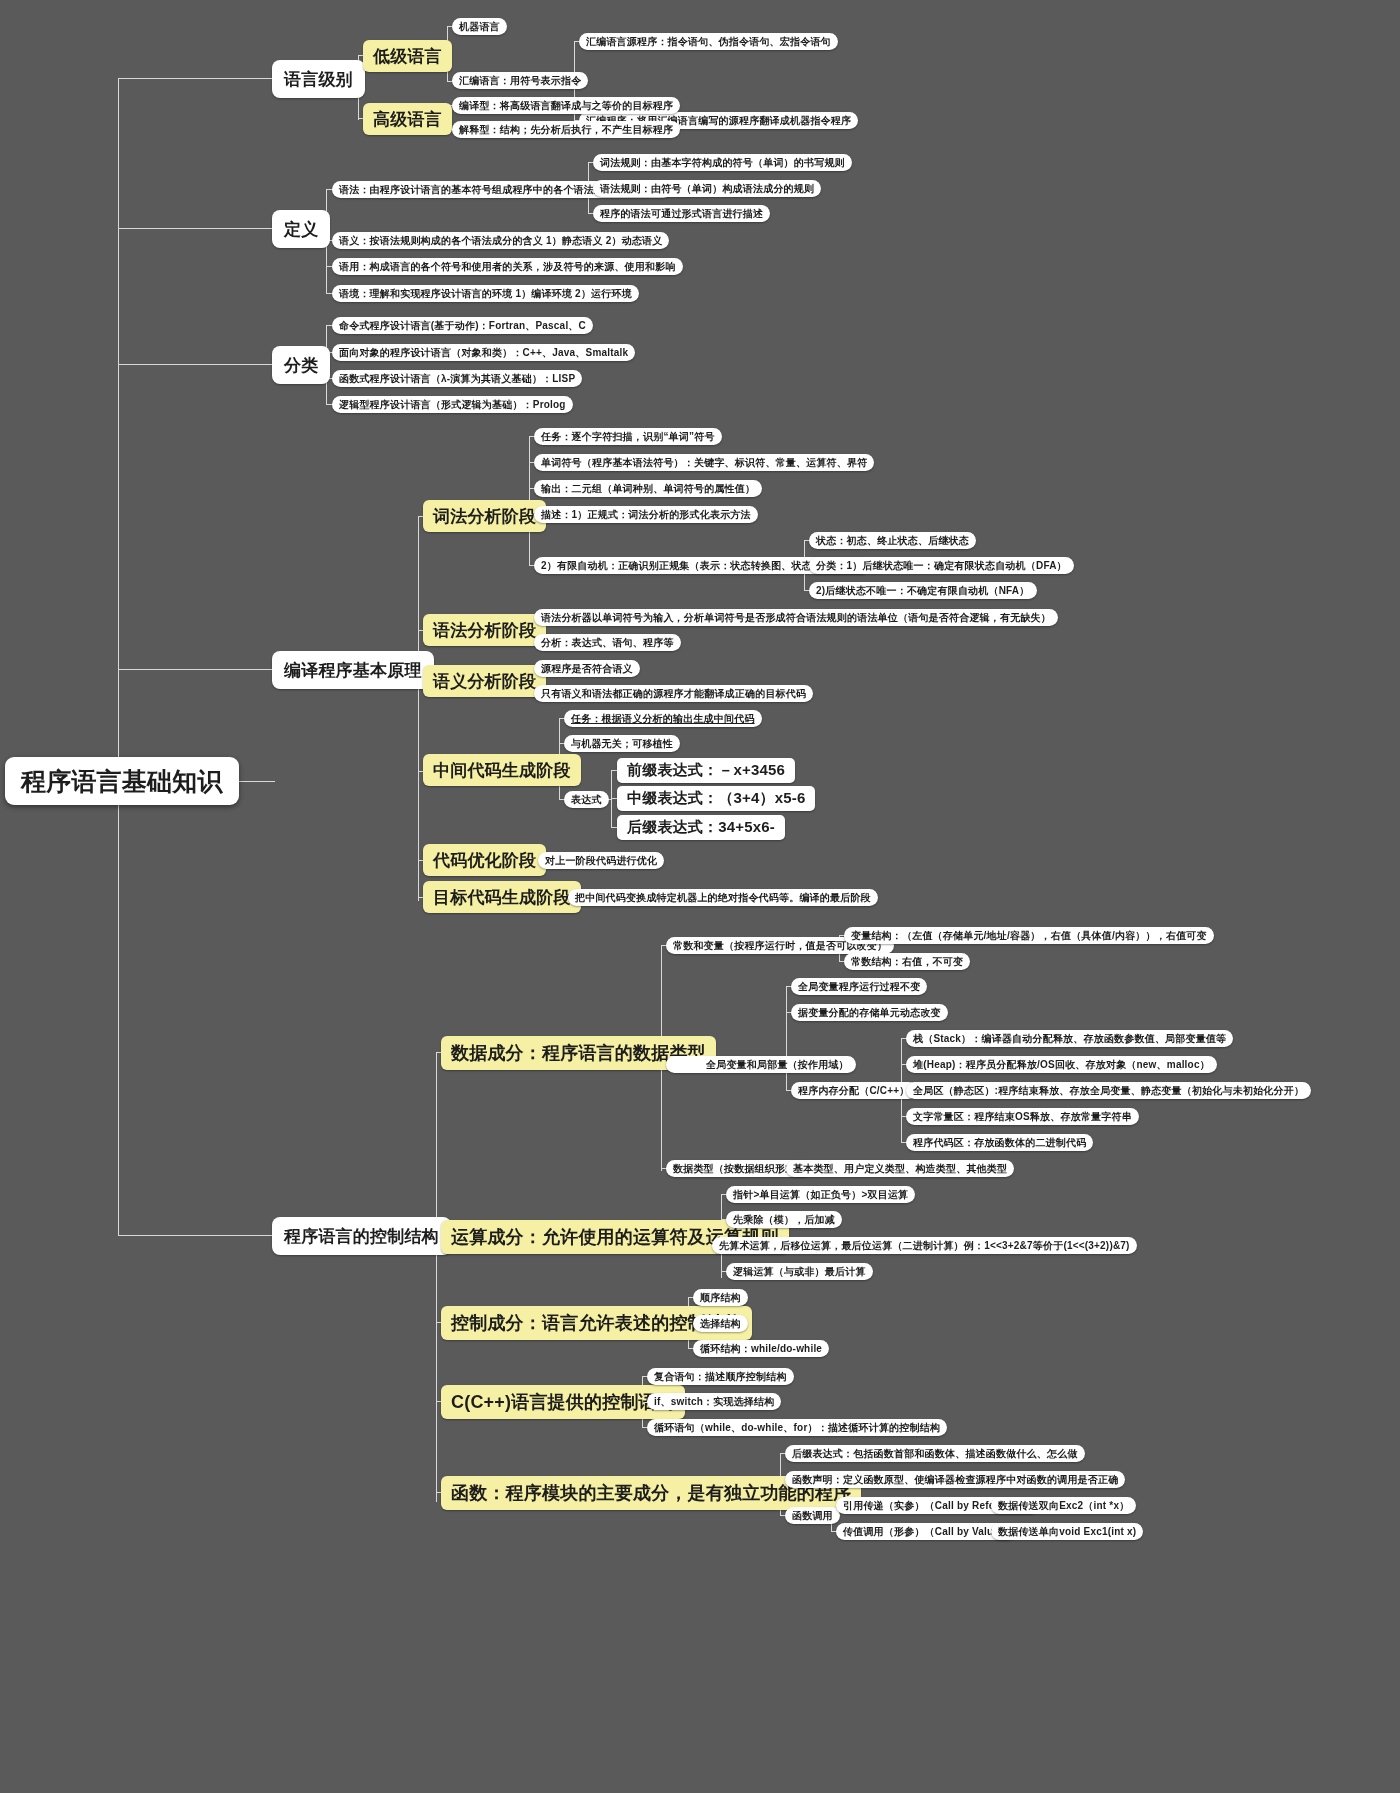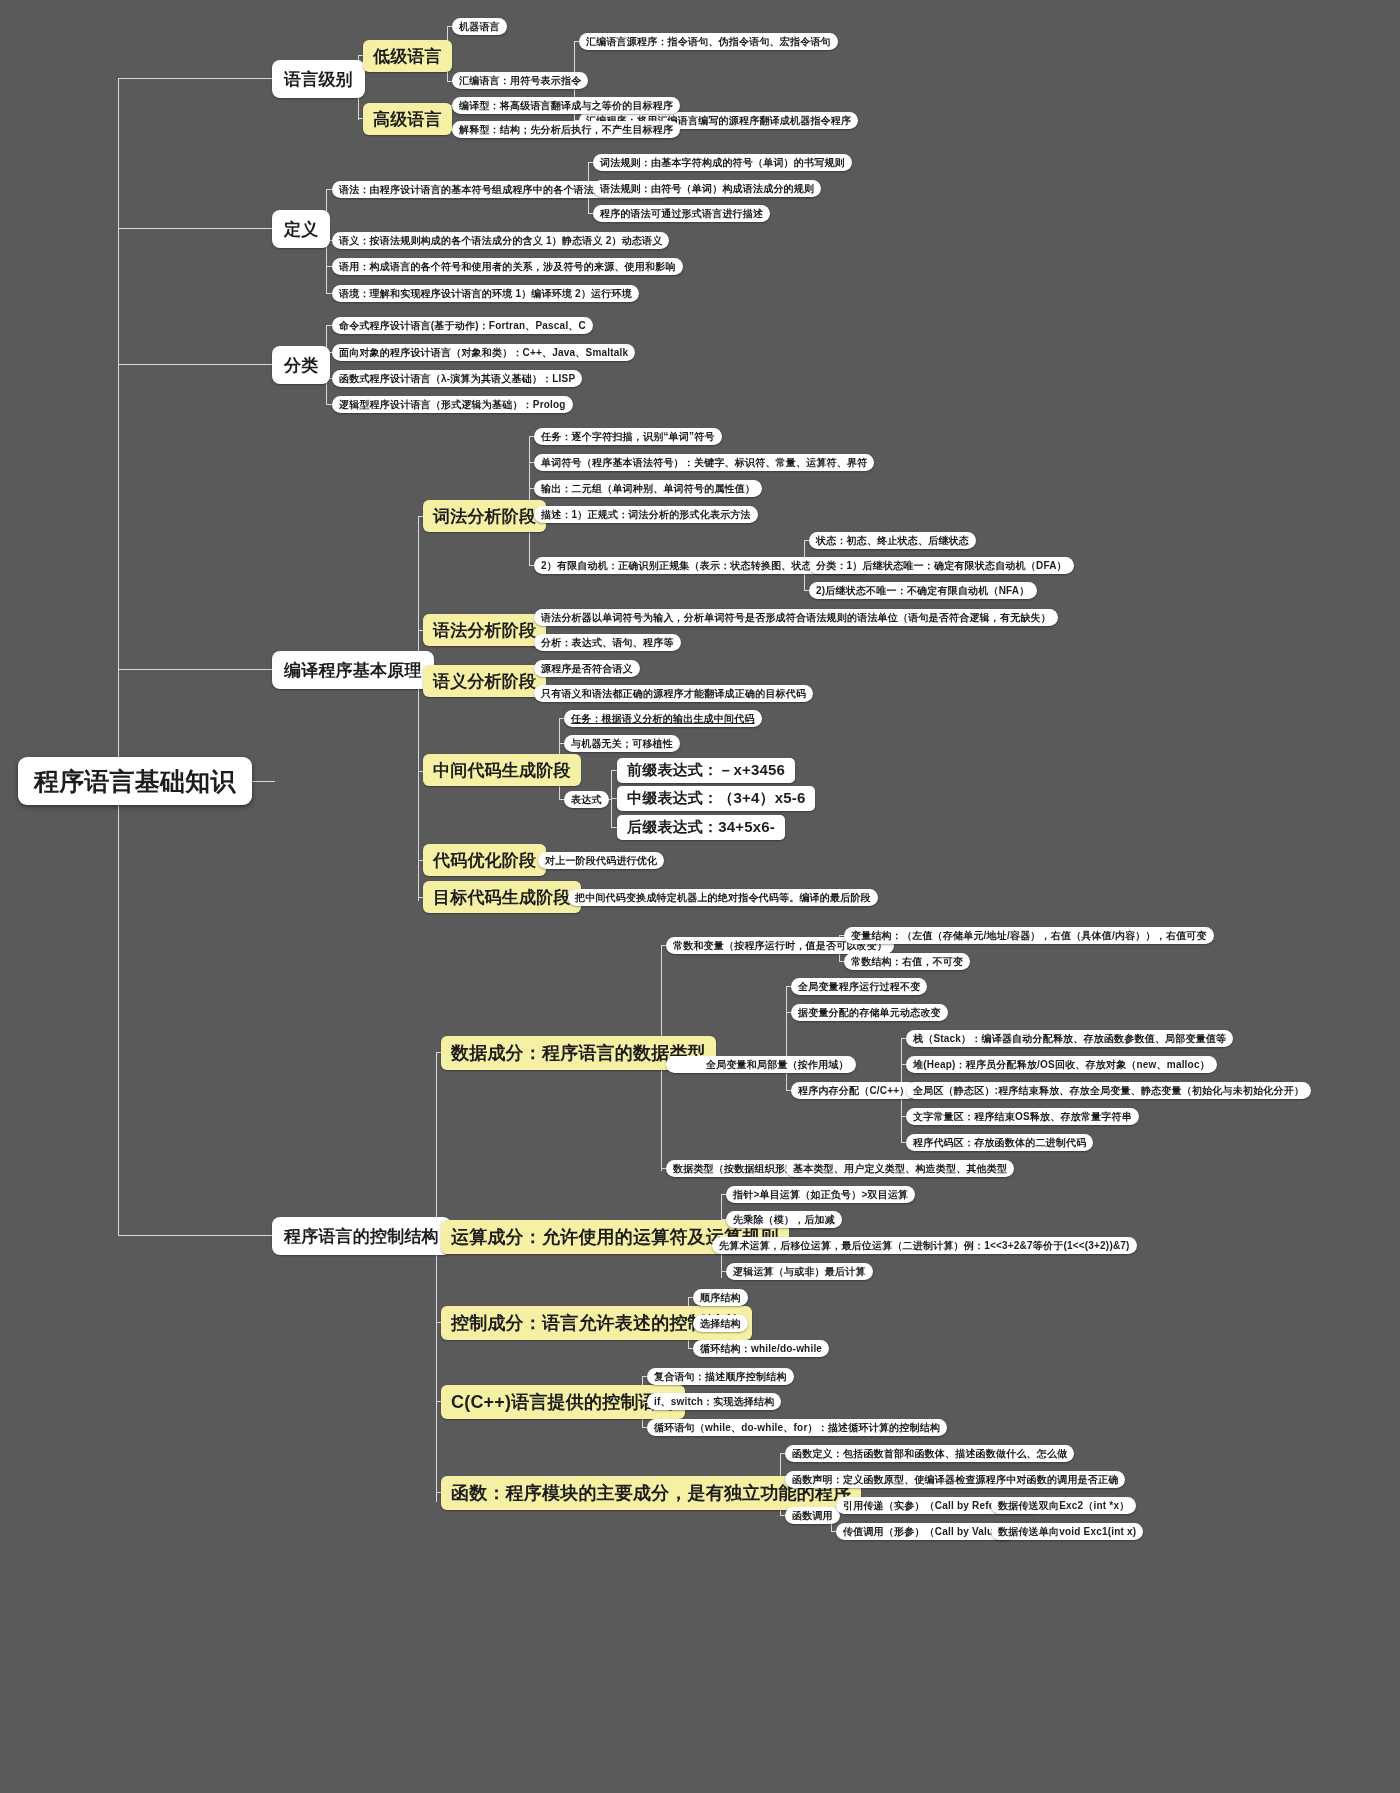--- a/index.html
+++ b/index.html
@@ -245,21 +245,21 @@
   <div class="ln lh" style="left:780px;top:1479px;width:8px;"></div>
   <div class="ln lh" style="left:780px;top:1515px;width:8px;"></div>
 
   <div class="ln lh" style="left:820px;top:1515px;width:12px;"></div>
   <div class="ln lv" style="left:831px;top:1505px;height:27px;"></div>
   <div class="ln lh" style="left:831px;top:1505px;width:8px;"></div>
   <div class="ln lh" style="left:831px;top:1531px;width:8px;"></div>
   <div class="ln lh" style="left:986px;top:1505px;width:10px;"></div>
   <div class="ln lh" style="left:977px;top:1531px;width:10px;"></div>
 
-  <div class="node n-root" style="left:18px;top:757px;text-align:center;">程序语言基础知识</div>
+  <div class="node n-root" style="left:5px;top:757px;text-align:center;">程序语言基础知识</div>
 
   <div class="node n-l1" style="left:272px;top:60px;">语言级别</div>
   <div class="node n-hl" style="left:363px;top:40px;">低级语言</div>
   <div class="node n-hl" style="left:363px;top:103px;">高级语言</div>
 
   <div class="node n-leaf" style="left:452px;top:18px;">机器语言</div>
   <div class="node n-leaf" style="left:452px;top:72px;">汇编语言：用符号表示指令</div>
   <div class="node n-leaf" style="left:579px;top:33px;">汇编语言源程序：指令语句、伪指令语句、宏指令语句</div>
   <div class="node n-leaf" style="left:579px;top:112px;">汇编程序：将用汇编语言编写的源程序翻译成机器指令程序</div>
 
@@ -350,21 +350,21 @@
   <div class="node n-leaf" style="left:726px;top:1263px;">逻辑运算（与或非）最后计算</div>
 
   <div class="node n-leaf" style="left:693px;top:1289px;">顺序结构</div>
   <div class="node n-leaf" style="left:693px;top:1315px;">选择结构</div>
   <div class="node n-leaf" style="left:693px;top:1340px;">循环结构：while/do-while</div>
 
   <div class="node n-leaf" style="left:647px;top:1368px;">复合语句：描述顺序控制结构</div>
   <div class="node n-leaf" style="left:647px;top:1393px;">if、switch：实现选择结构</div>
   <div class="node n-leaf" style="left:647px;top:1419px;">循环语句（while、do-while、for）：描述循环计算的控制结构</div>
 
-  <div class="node n-leaf" style="left:785px;top:1445px;">函数定义：包括函数首部和函数体、描述函数做什么、怎么做</div>
+  <div class="node n-leaf" style="left:785px;top:1445px;">后缀表达式：包括函数首部和函数体、描述函数做什么、怎么做</div>
   <div class="node n-leaf" style="left:785px;top:1471px;">函数声明：定义函数原型、使编译器检查源程序中对函数的调用是否正确</div>
   <div class="node n-leaf" style="left:785px;top:1507px;">函数调用</div>
 
   <div class="node n-leaf" style="left:836px;top:1497px;">引用传递（实参）（Call by Reference）</div>
   <div class="node n-leaf" style="left:836px;top:1523px;">传值调用（形参）（Call by Value）</div>
   <div class="node n-leaf" style="left:991px;top:1497px;">数据传送双向Exc2（int *x）</div>
   <div class="node n-leaf" style="left:991px;top:1523px;">数据传送单向void Exc1(int x)</div>
 
 </div>
 

